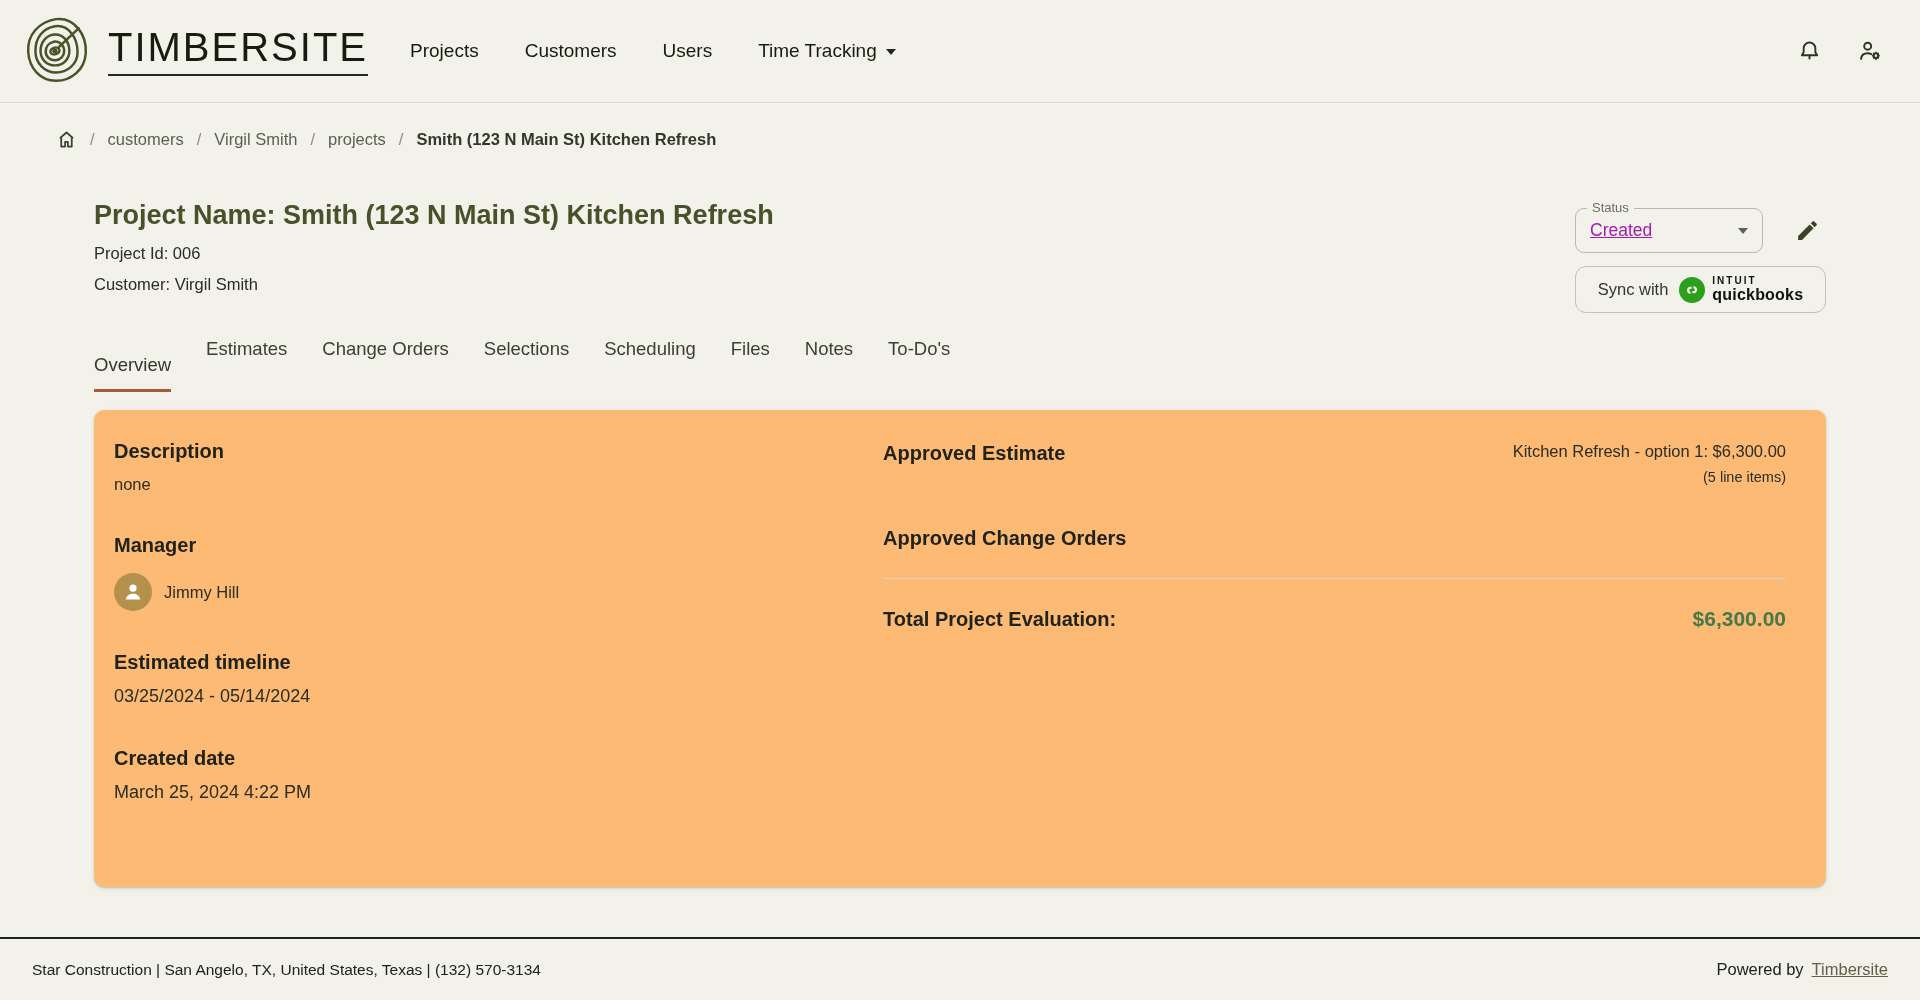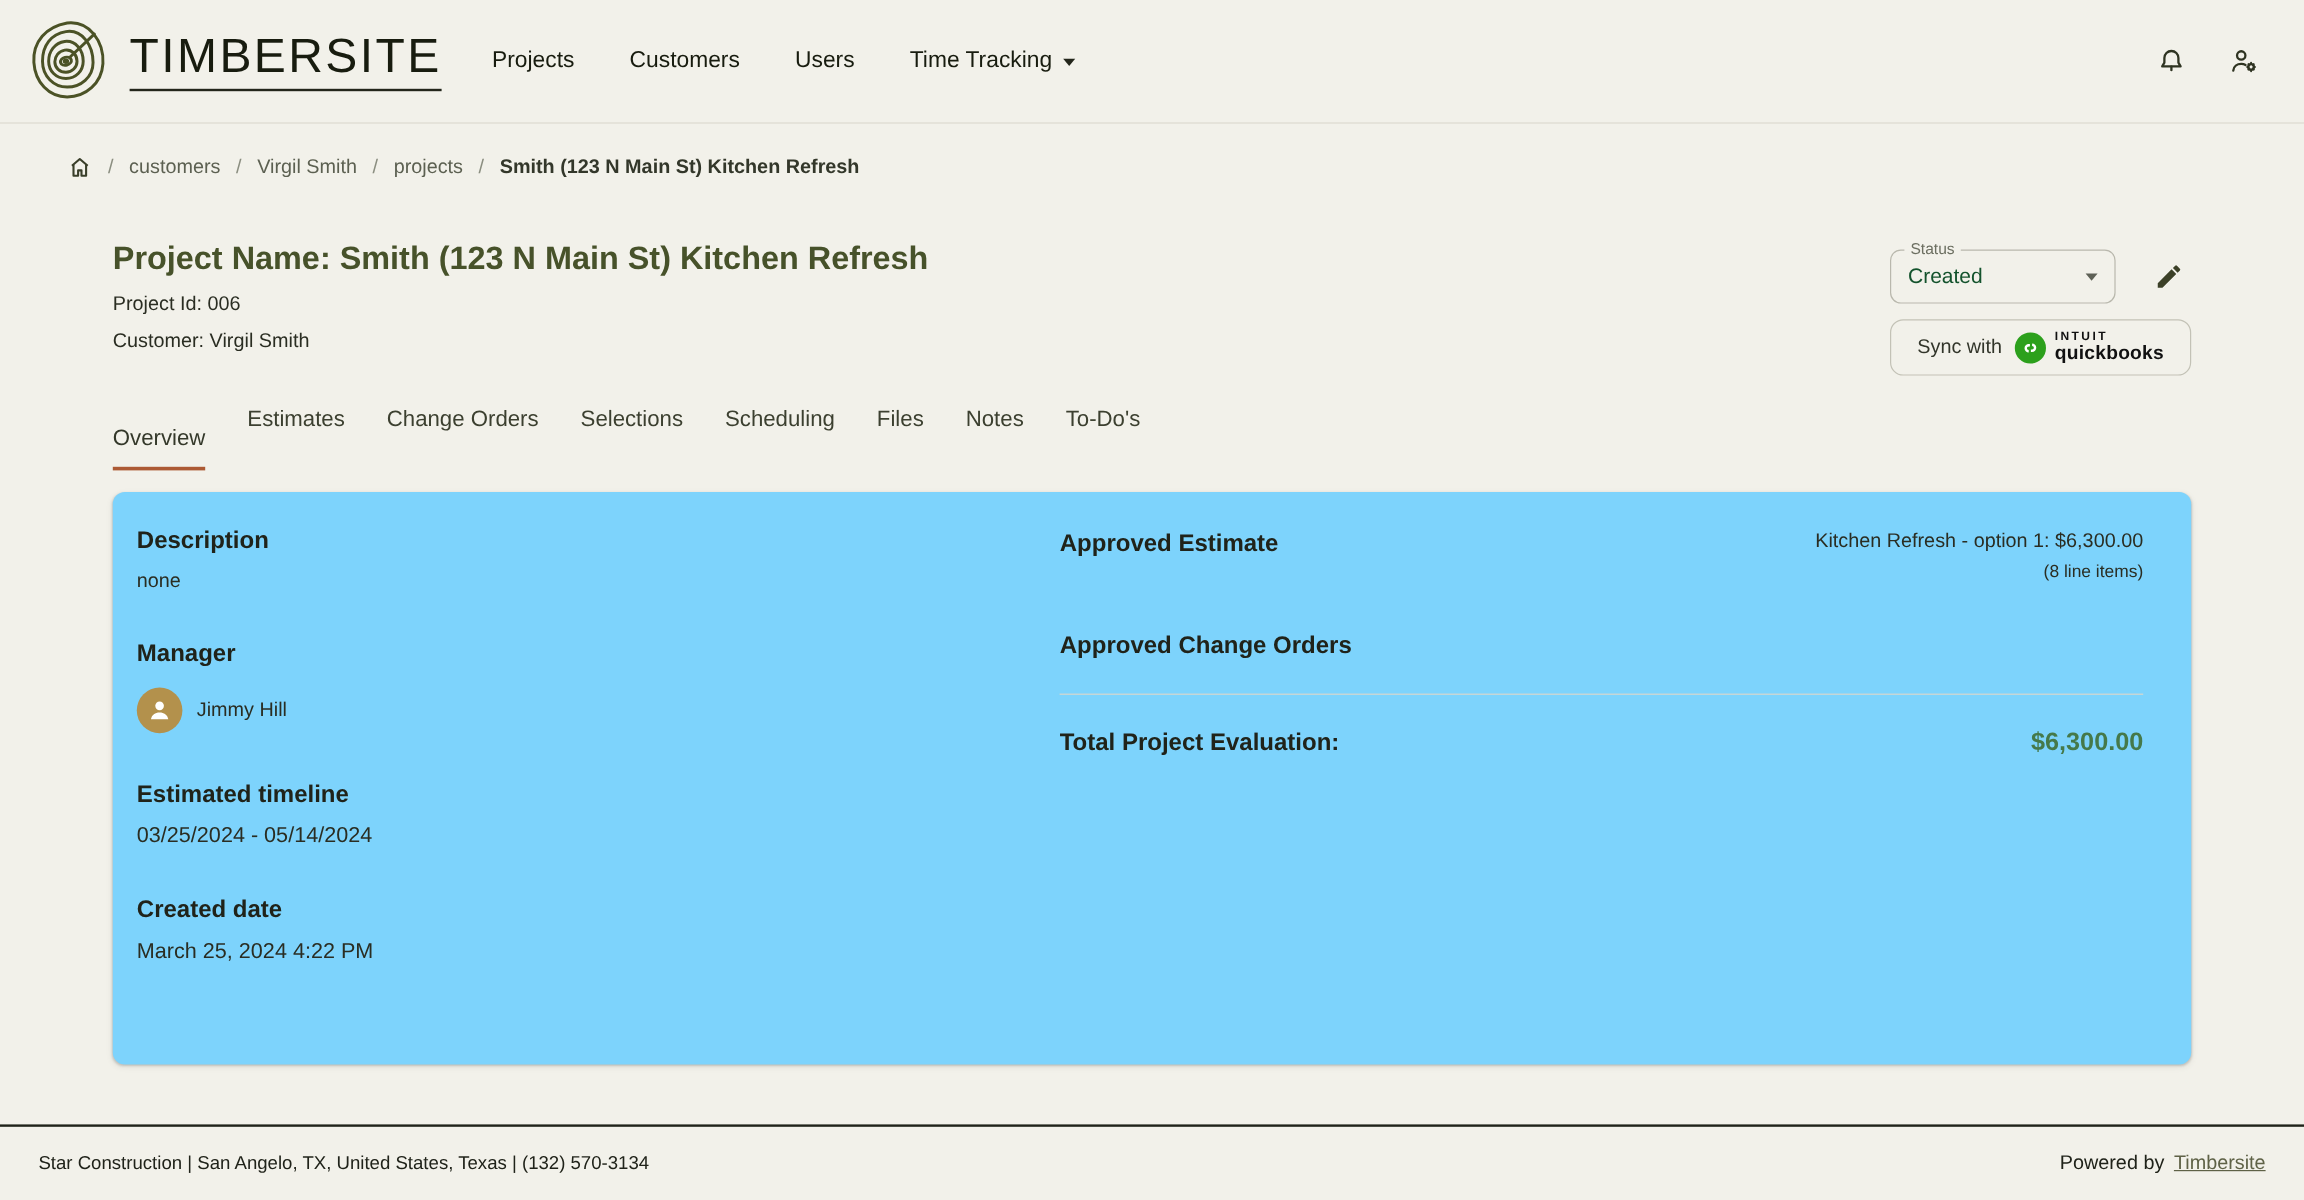--- a/index.html
+++ b/index.html
@@ -87,21 +87,21 @@
   }
   .status-select .floating-label {
     position: absolute;
     top: -9px;
     left: 11px;
     background: #f2f1ea;
     padding: 0 5px;
     font-size: 13px;
     color: #6c6f61;
   }
-  .status-value { font-size: 17.5px; color: #14532d; flex: 1; }
+  .status-value { font-size: 17.5px; color: #a21caf; flex: 1; text-decoration: underline; }
   .select-caret {
     width: 0; height: 0;
     border-left: 5.5px solid transparent;
     border-right: 5.5px solid transparent;
     border-top: 6.5px solid #5e6156;
   }
   .edit-btn { background: none; border: none; cursor: pointer; margin-left: 32px; display: flex; }
 
   .sync-btn {
     margin-top: 13px;
@@ -129,21 +129,21 @@
     color: #3c4030;
     padding-bottom: 13px;
     cursor: pointer;
     border-bottom: 3.5px solid transparent;
   }
   .tab.active { border-bottom-color: #ac5a34; color: #34382a; margin-top: 16px; }
 
   
   .card {
     margin-top: 18px;
-    background: #7dd3fc;
+    background: #fdba74;
     border-radius: 10px;
     box-shadow: 0 1px 2px rgba(0,0,0,0.16), 0 2px 6px rgba(0,0,0,0.07);
     display: flex;
     padding: 30px 40px 44px 20px;
     min-height: 385px;
   }
   .card-left { width: 46%; }
   .card-right { flex: 1; padding-top: 2px; }
   .h3 { font-size: 20px; font-weight: bold; color: #20231a; }
   .field-value { font-size: 16.5px; color: #2a2d22; margin-top: 12px; }
@@ -334,21 +334,21 @@
         <div class="h3">Created date</div>
         <div class="timeline-value">March 25, 2024 4:22 PM</div>
       </div>
     </div>
 
     <div class="card-right">
       <div class="est-row">
         <div class="h3">Approved Estimate</div>
         <div class="est-value-wrap">
           <div class="est-value">Kitchen Refresh - option 1: $6,300.00</div>
-          <div class="est-sub">(8 line items)</div>
+          <div class="est-sub">(5 line items)</div>
         </div>
       </div>
 
       <div class="h3 aco-heading">Approved Change Orders</div>
 
       <hr class="divider">
 
       <div class="total-row">
         <div class="h3">Total Project Evaluation:</div>
         <div class="total-value">$6,300.00</div>

